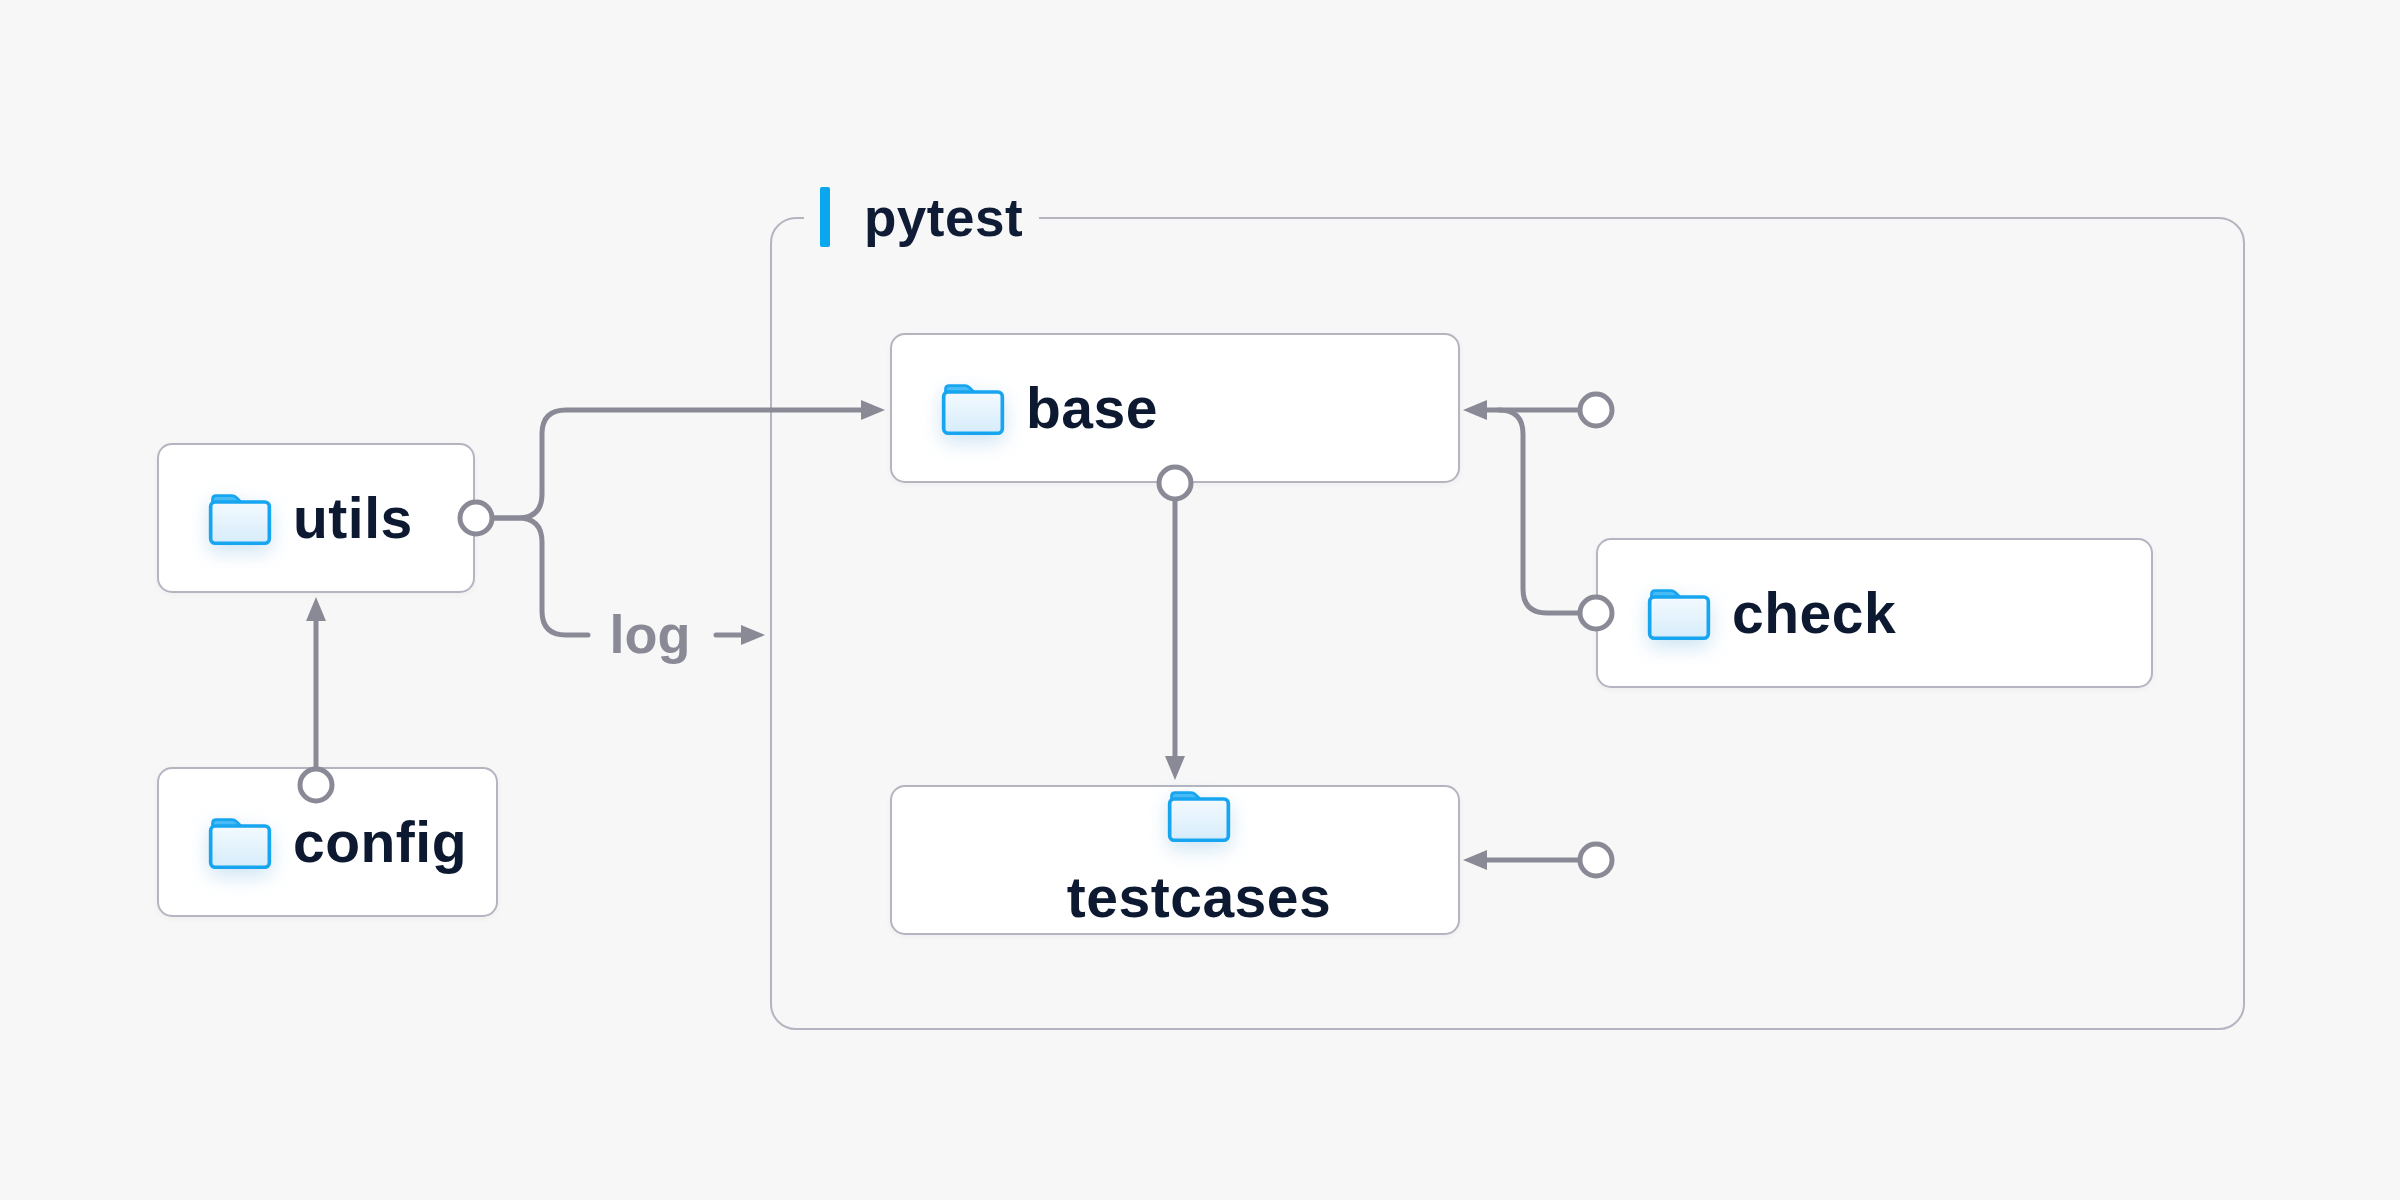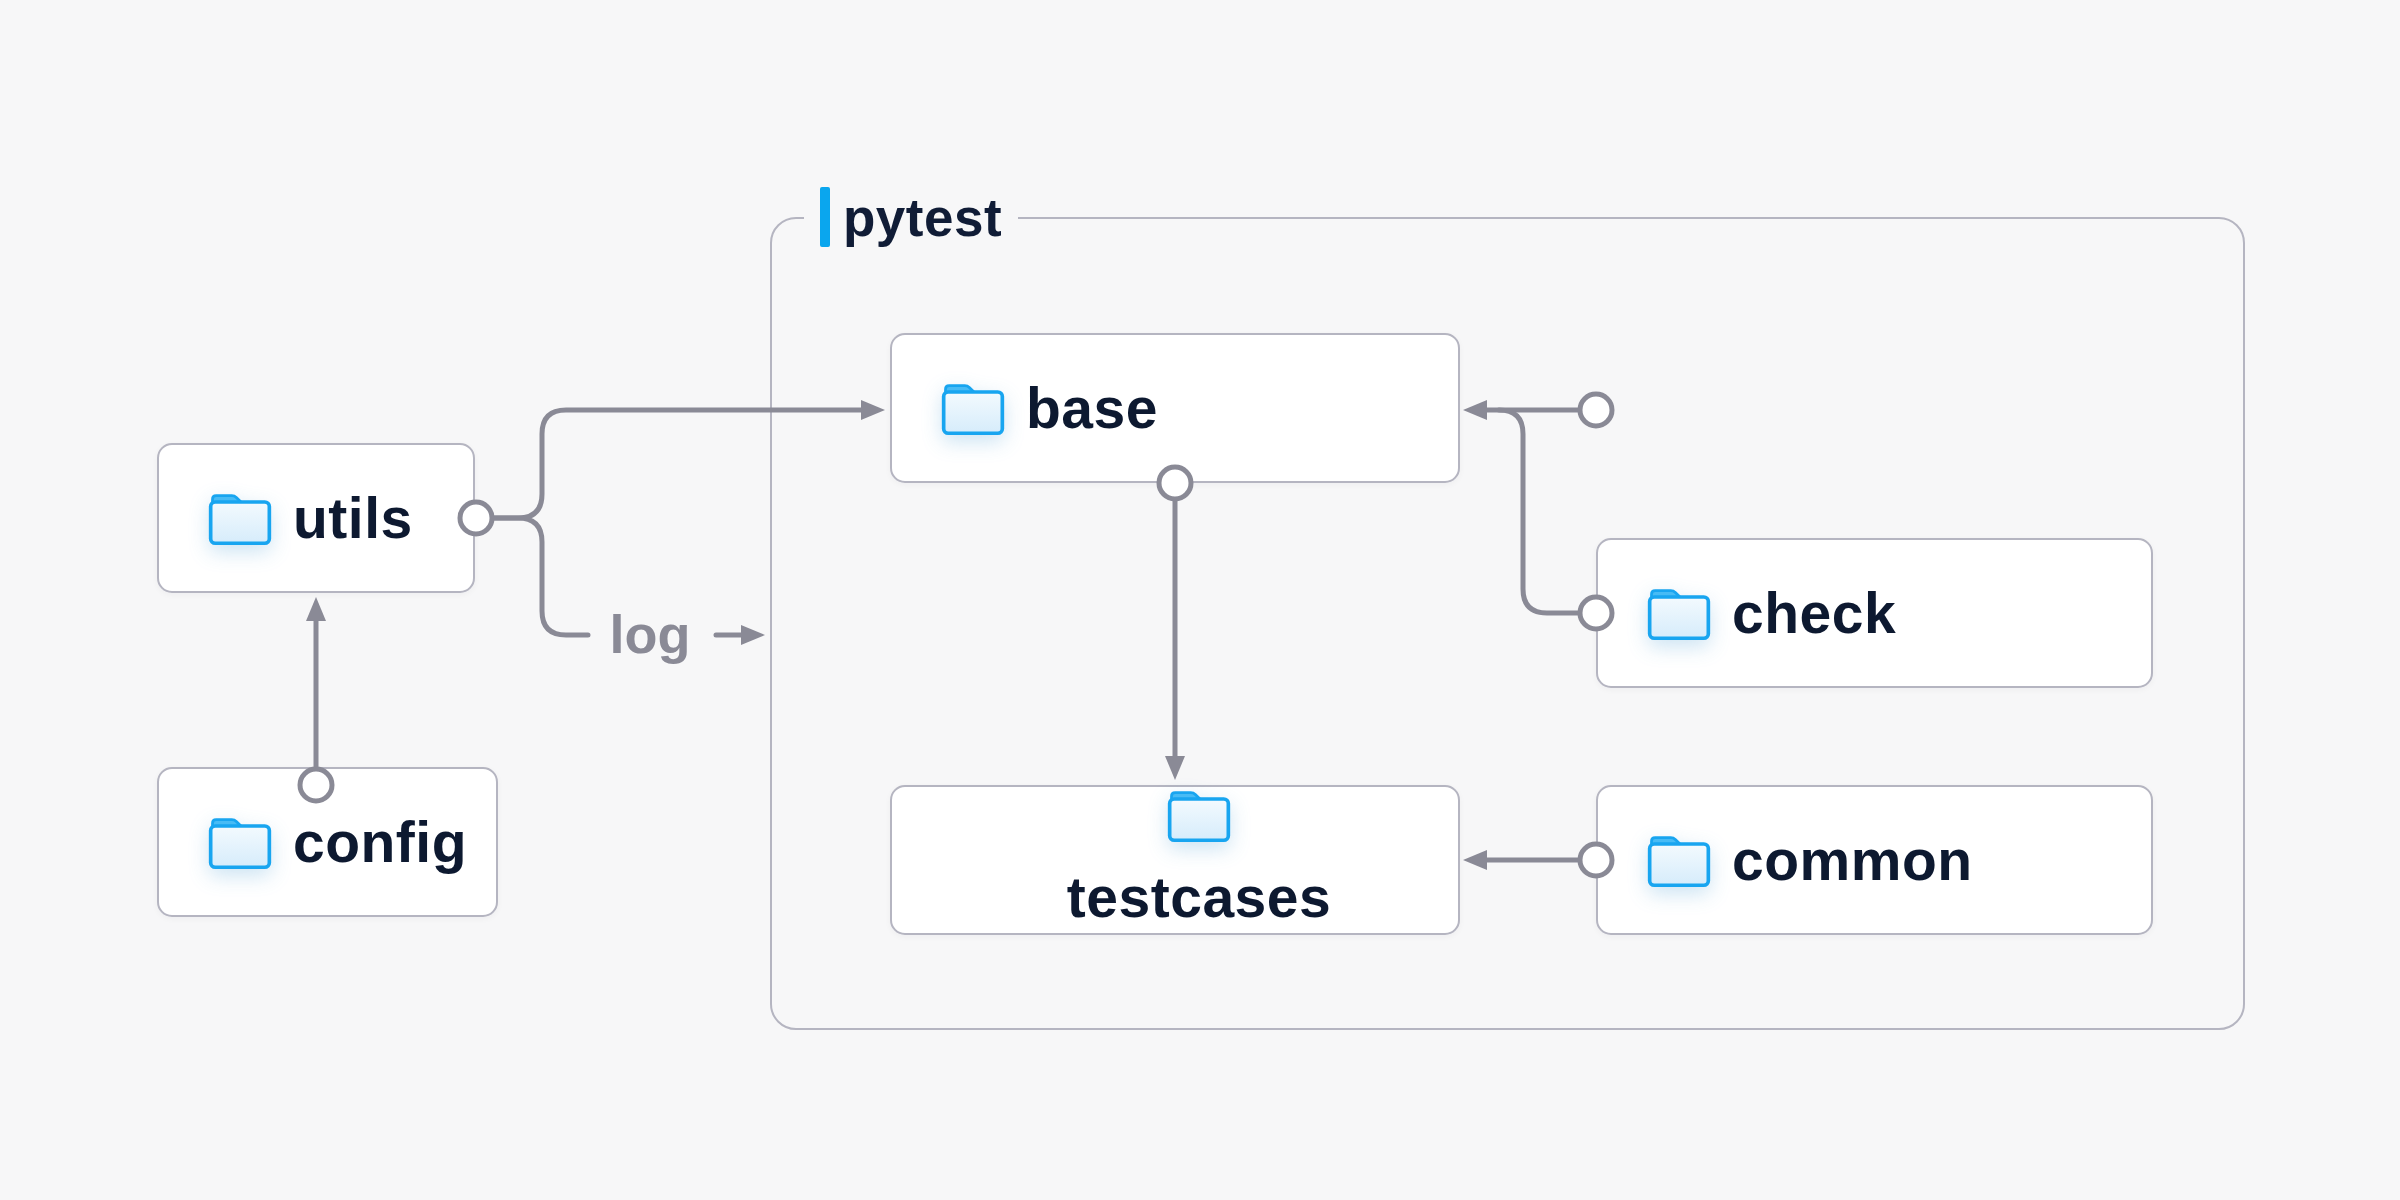--- a/index.html
+++ b/index.html
@@ -3,21 +3,21 @@
 <meta charset="utf-8">
 <style>
   html,body{margin:0;padding:0;background:#f7f7f8;}
   .stage{position:relative;width:2400px;height:1200px;background:#f7f7f8;overflow:hidden;
          font-family:"Liberation Sans","DejaVu Sans",sans-serif;}
 
   
   .group{position:absolute;left:770px;top:217px;width:1475px;height:813px;
          border:2px solid #b5b5c1;border-radius:26px;z-index:0;box-sizing:border-box;}
   .group-label{position:absolute;left:804px;top:184px;height:66px;z-index:2;
-               display:flex;align-items:center;gap:13px;background:#f7f7f8;padding:0 16px;}
+               display:flex;align-items:center;gap:34px;background:#f7f7f8;padding:0 16px;}
   .accent-bar{width:10px;height:60px;border-radius:2px;background:#0aa6ee;}
   .group-label .txt{font-size:53px;font-weight:700;color:#101c36;letter-spacing:.5px;}
 
   
   .node{position:absolute;background:#ffffff;border:2px solid #b5b5c1;border-radius:15px;
         box-sizing:border-box;display:flex;align-items:center;padding-left:48px;gap:20px;
         z-index:1;box-shadow:0 2px 6px rgba(20,30,60,.04);}
   .node .lbl{font-size:57px;font-weight:700;color:#0d1930;letter-spacing:.5px;}
   .folder{width:66px;height:57px;flex:0 0 auto;
           filter:drop-shadow(0 7px 10px rgba(26,130,200,.22));}
@@ -85,27 +85,20 @@
   </div>
 
   <div class="node n-testcases">
     <svg class="folder" viewBox="0 0 72 62">
       <path d="M6,24 L6,10 Q6,6 10,6 L27,6 Q30,6 32,8 L39,15 L6,24 Z" fill="#47bbf5" stroke="#18a5f0" stroke-width="3" stroke-linejoin="round"></path>
       <rect x="4" y="13" width="64" height="45" rx="5" fill="url(#fg)" stroke="#18a5f0" stroke-width="4" stroke-linejoin="round"></rect>
     </svg>
     <span class="lbl">testcases</span>
   </div>
 
-  <div class="node n-common">
-    <svg class="folder" viewBox="0 0 72 62">
-      <path d="M6,24 L6,10 Q6,6 10,6 L27,6 Q30,6 32,8 L39,15 L6,24 Z" fill="#47bbf5" stroke="#18a5f0" stroke-width="3" stroke-linejoin="round"></path>
-      <rect x="4" y="13" width="64" height="45" rx="5" fill="url(#fg)" stroke="#18a5f0" stroke-width="4" stroke-linejoin="round"></rect>
-    </svg>
-    <span class="lbl">common</span>
-  </div>
 
   <svg class="wires" viewBox="0 0 2400 1200">
     <defs>
       <marker id="arrow" markerUnits="userSpaceOnUse" markerWidth="28" markerHeight="26" refX="3" refY="13" orient="auto">
         <path d="M2,3 L26,13 L2,23 Z" fill="#8a8a96"></path>
       </marker>
     </defs>
     <g stroke="#8a8a96" stroke-width="5" fill="none" stroke-linecap="round">
       <path d="M316,769 L316,620" marker-end="url(#arrow)"></path>
       <path d="M491,518 L518,518 Q542,518 542,494 L542,434 Q542,410 566,410 L862,410" marker-end="url(#arrow)"></path>

